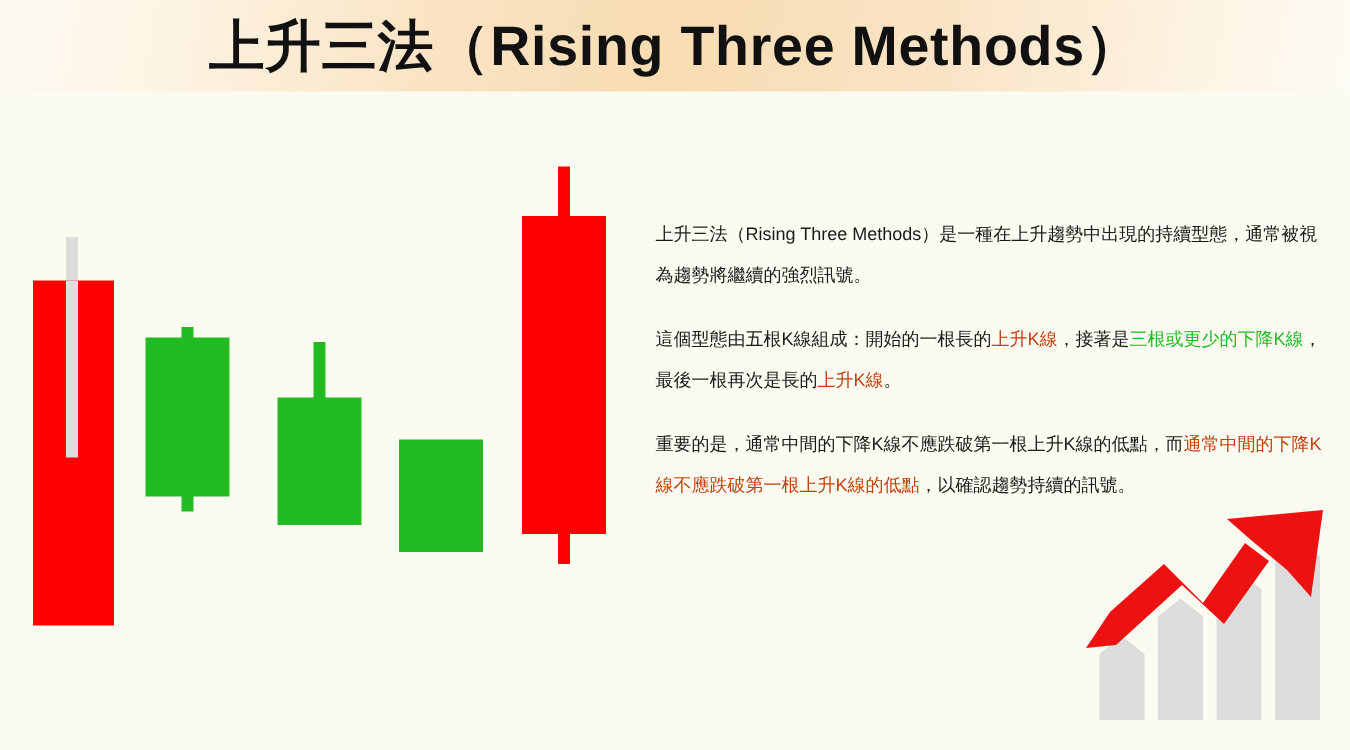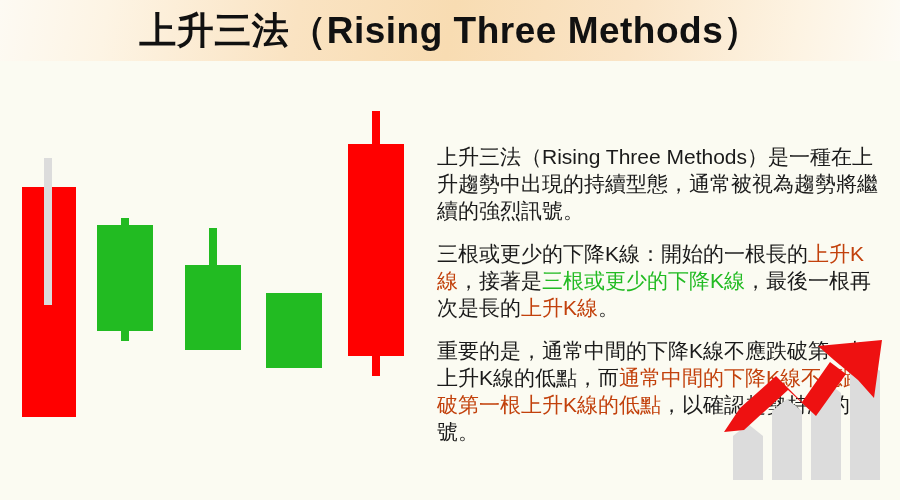--- a/index.html
+++ b/index.html
@@ -75,21 +75,21 @@
   .up   { background: #ff0000; }
   .down { background: #22bb22; }
   .neutral-wick { background: #dcdcdc; }
 
   
   #description {
     position: absolute;
     left: 437px;
     top: 143px;
     width: 448px;
-    font-size: 21px;
+    font-size: 12px;
     line-height: 27px;
     color: #1a1a1a;
     text-align: left;
   }
   #description p {
     margin: 0 0 16px 0;
   }
   #description p:last-child { margin-bottom: 0; }
   .hl-red   { color: #c2410c; }
   .hl-green { color: #22bb22; }
@@ -139,21 +139,21 @@
       <div class="candle-body up" style="left:0px; top:83px; width:56px; height:212px;"></div>
       <div class="candle-wick up" style="left:24px; top:292px; height:23px;"></div>
     </div>
   </div>
 
   <div id="description">
     <p>
       <span>上升三法（Rising Three Methods）是一種在上升趨勢中出現的持續型態，通常被視為趨勢將繼續的強烈訊號。</span>
     </p>
     <p>
-      <span>三根或更少的下降K線：開始的一根長的</span><span class="hl-red">上升K線</span><span>，接著是</span><span class="hl-green">三根或更少的下降K線</span><span>，最後一根再次是長的</span><span class="hl-red">上升K線</span><span>。</span>
+      <span>這個型態由五根K線組成：開始的一根長的</span><span class="hl-red">上升K線</span><span>，接著是</span><span class="hl-green">三根或更少的下降K線</span><span>，最後一根再次是長的</span><span class="hl-red">上升K線</span><span>。</span>
     </p>
     <p>
       <span>重要的是，通常中間的下降K線不應跌破第一根上升K線的低點，而</span><span class="hl-red">通常中間的下降K線不應跌破第一根上升K線的低點</span><span>，以確認趨勢持續的訊號。</span>
     </p>
   </div>
 
   <div id="growth-graphic">
     <svg width="172" height="150" viewBox="0 0 172 150" xmlns="http://www.w3.org/2000/svg">
 
       <g>

